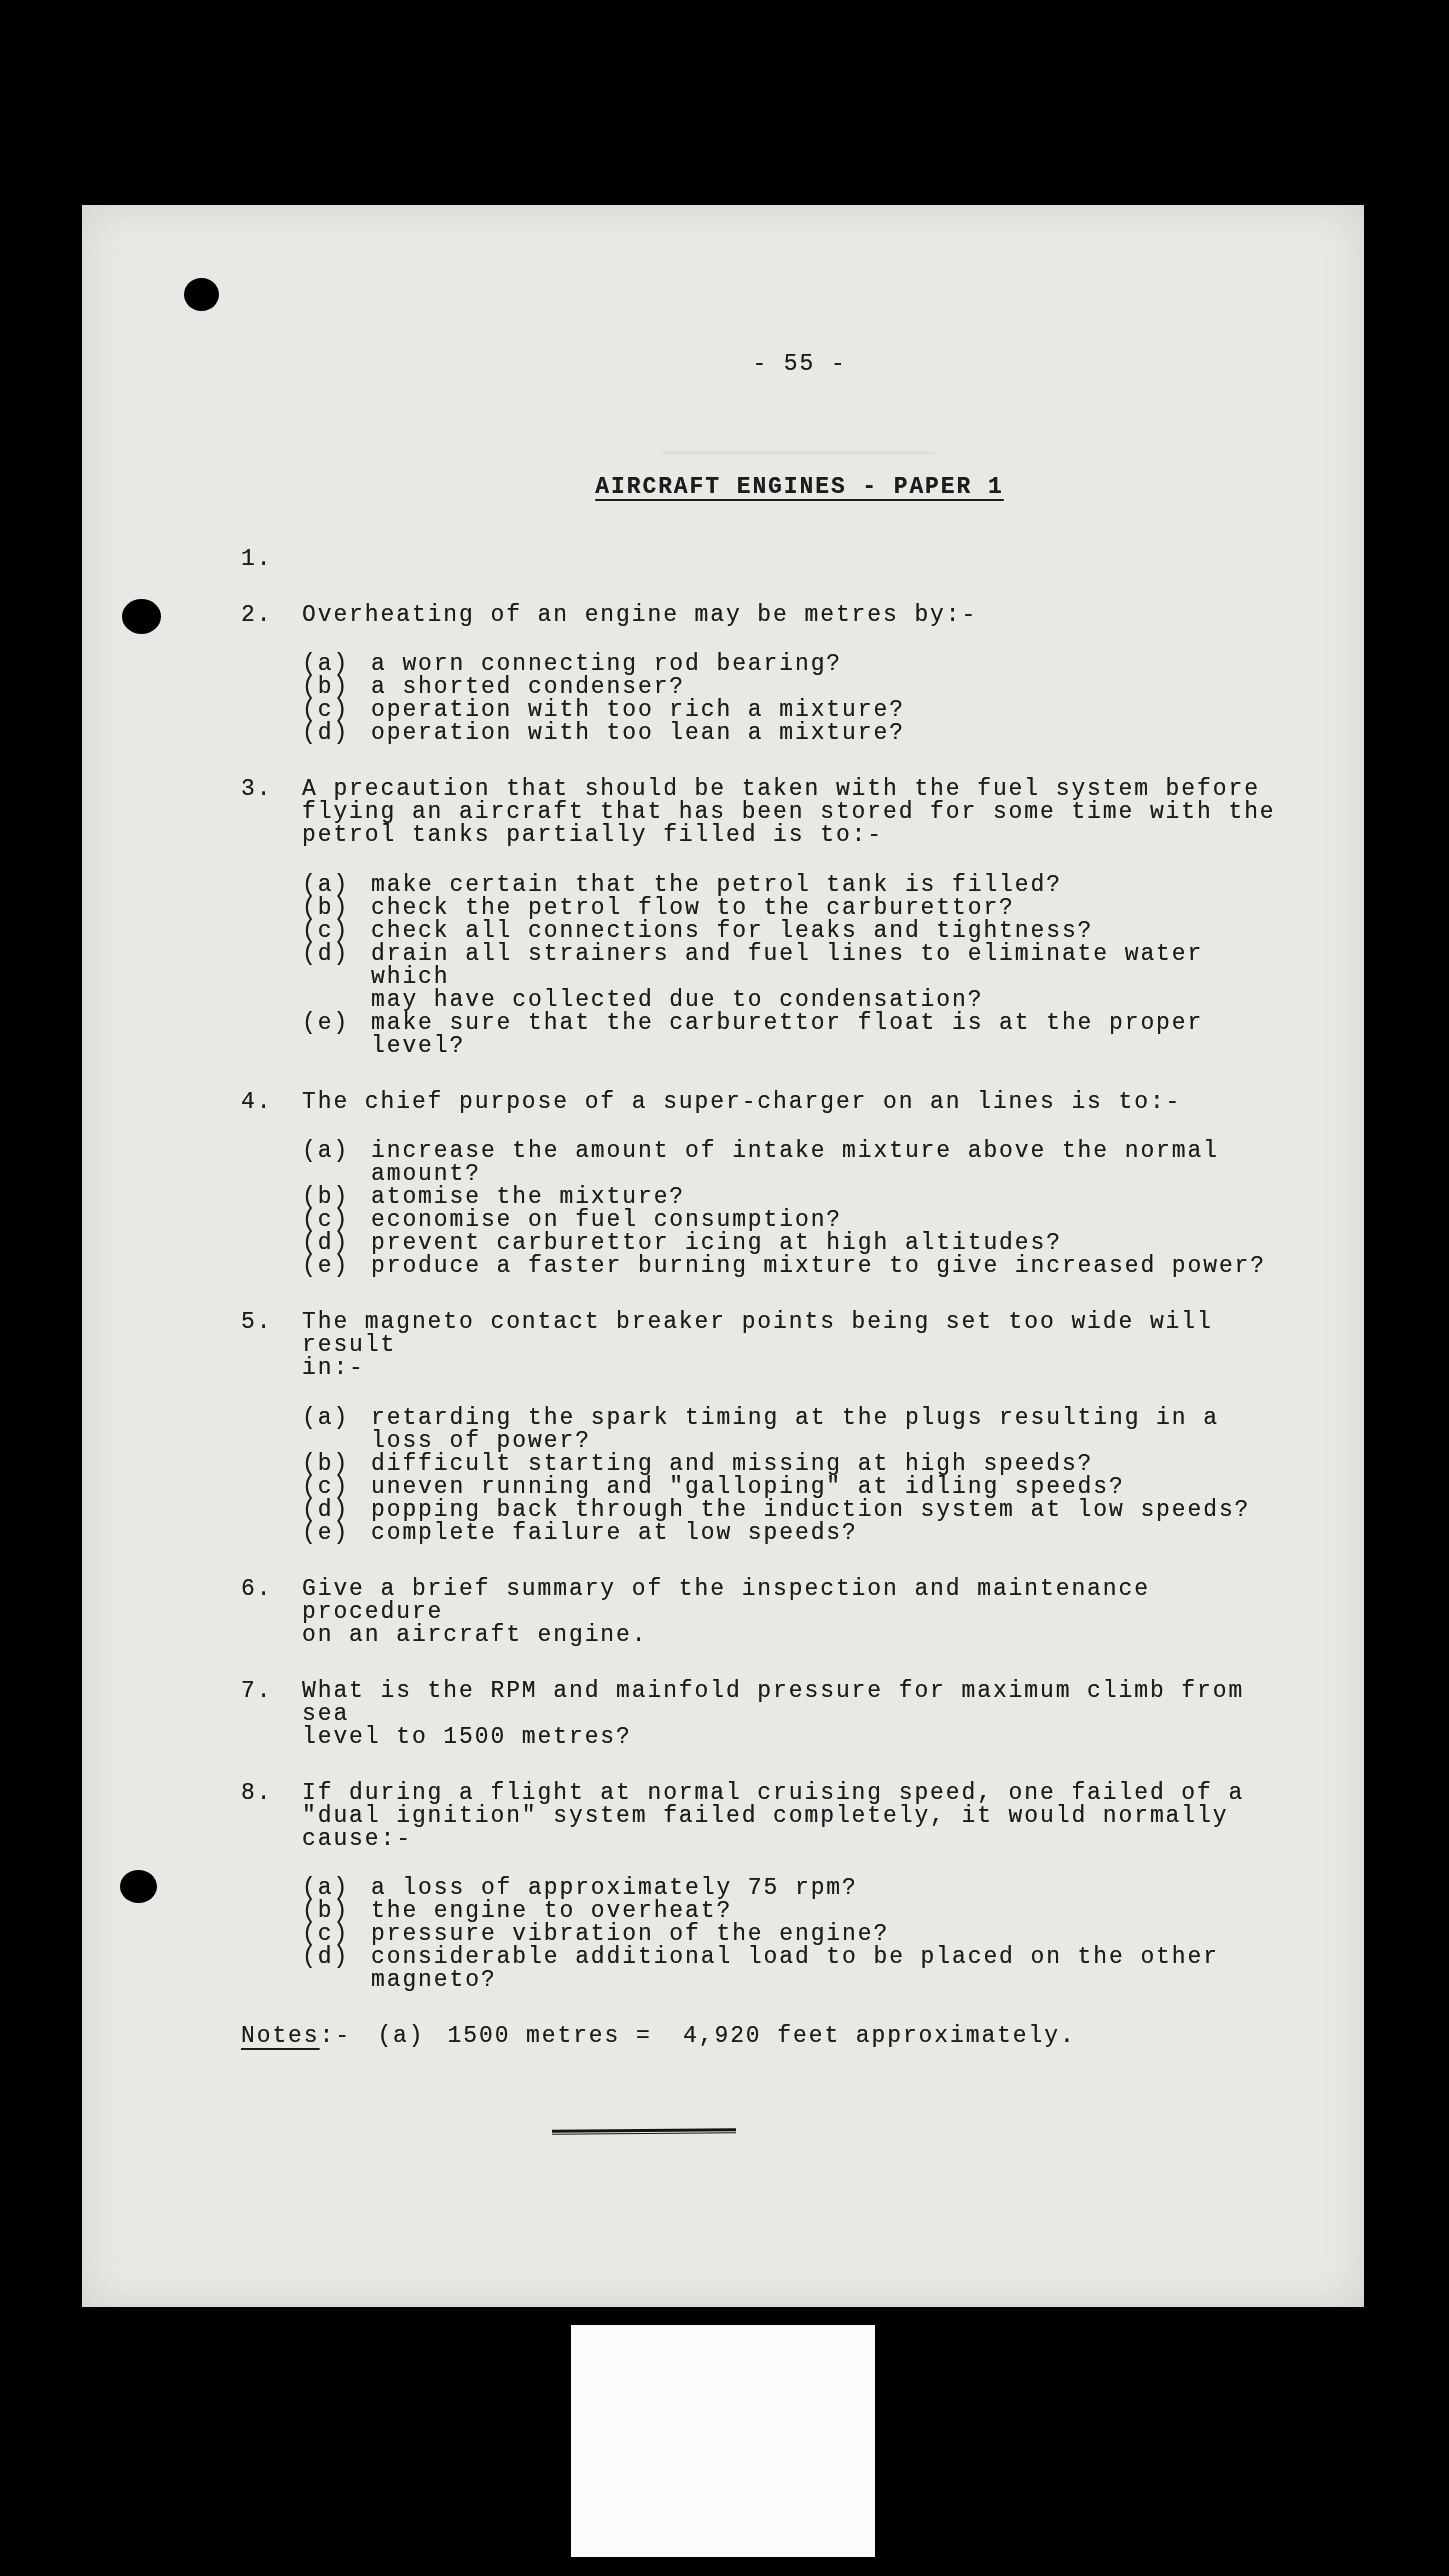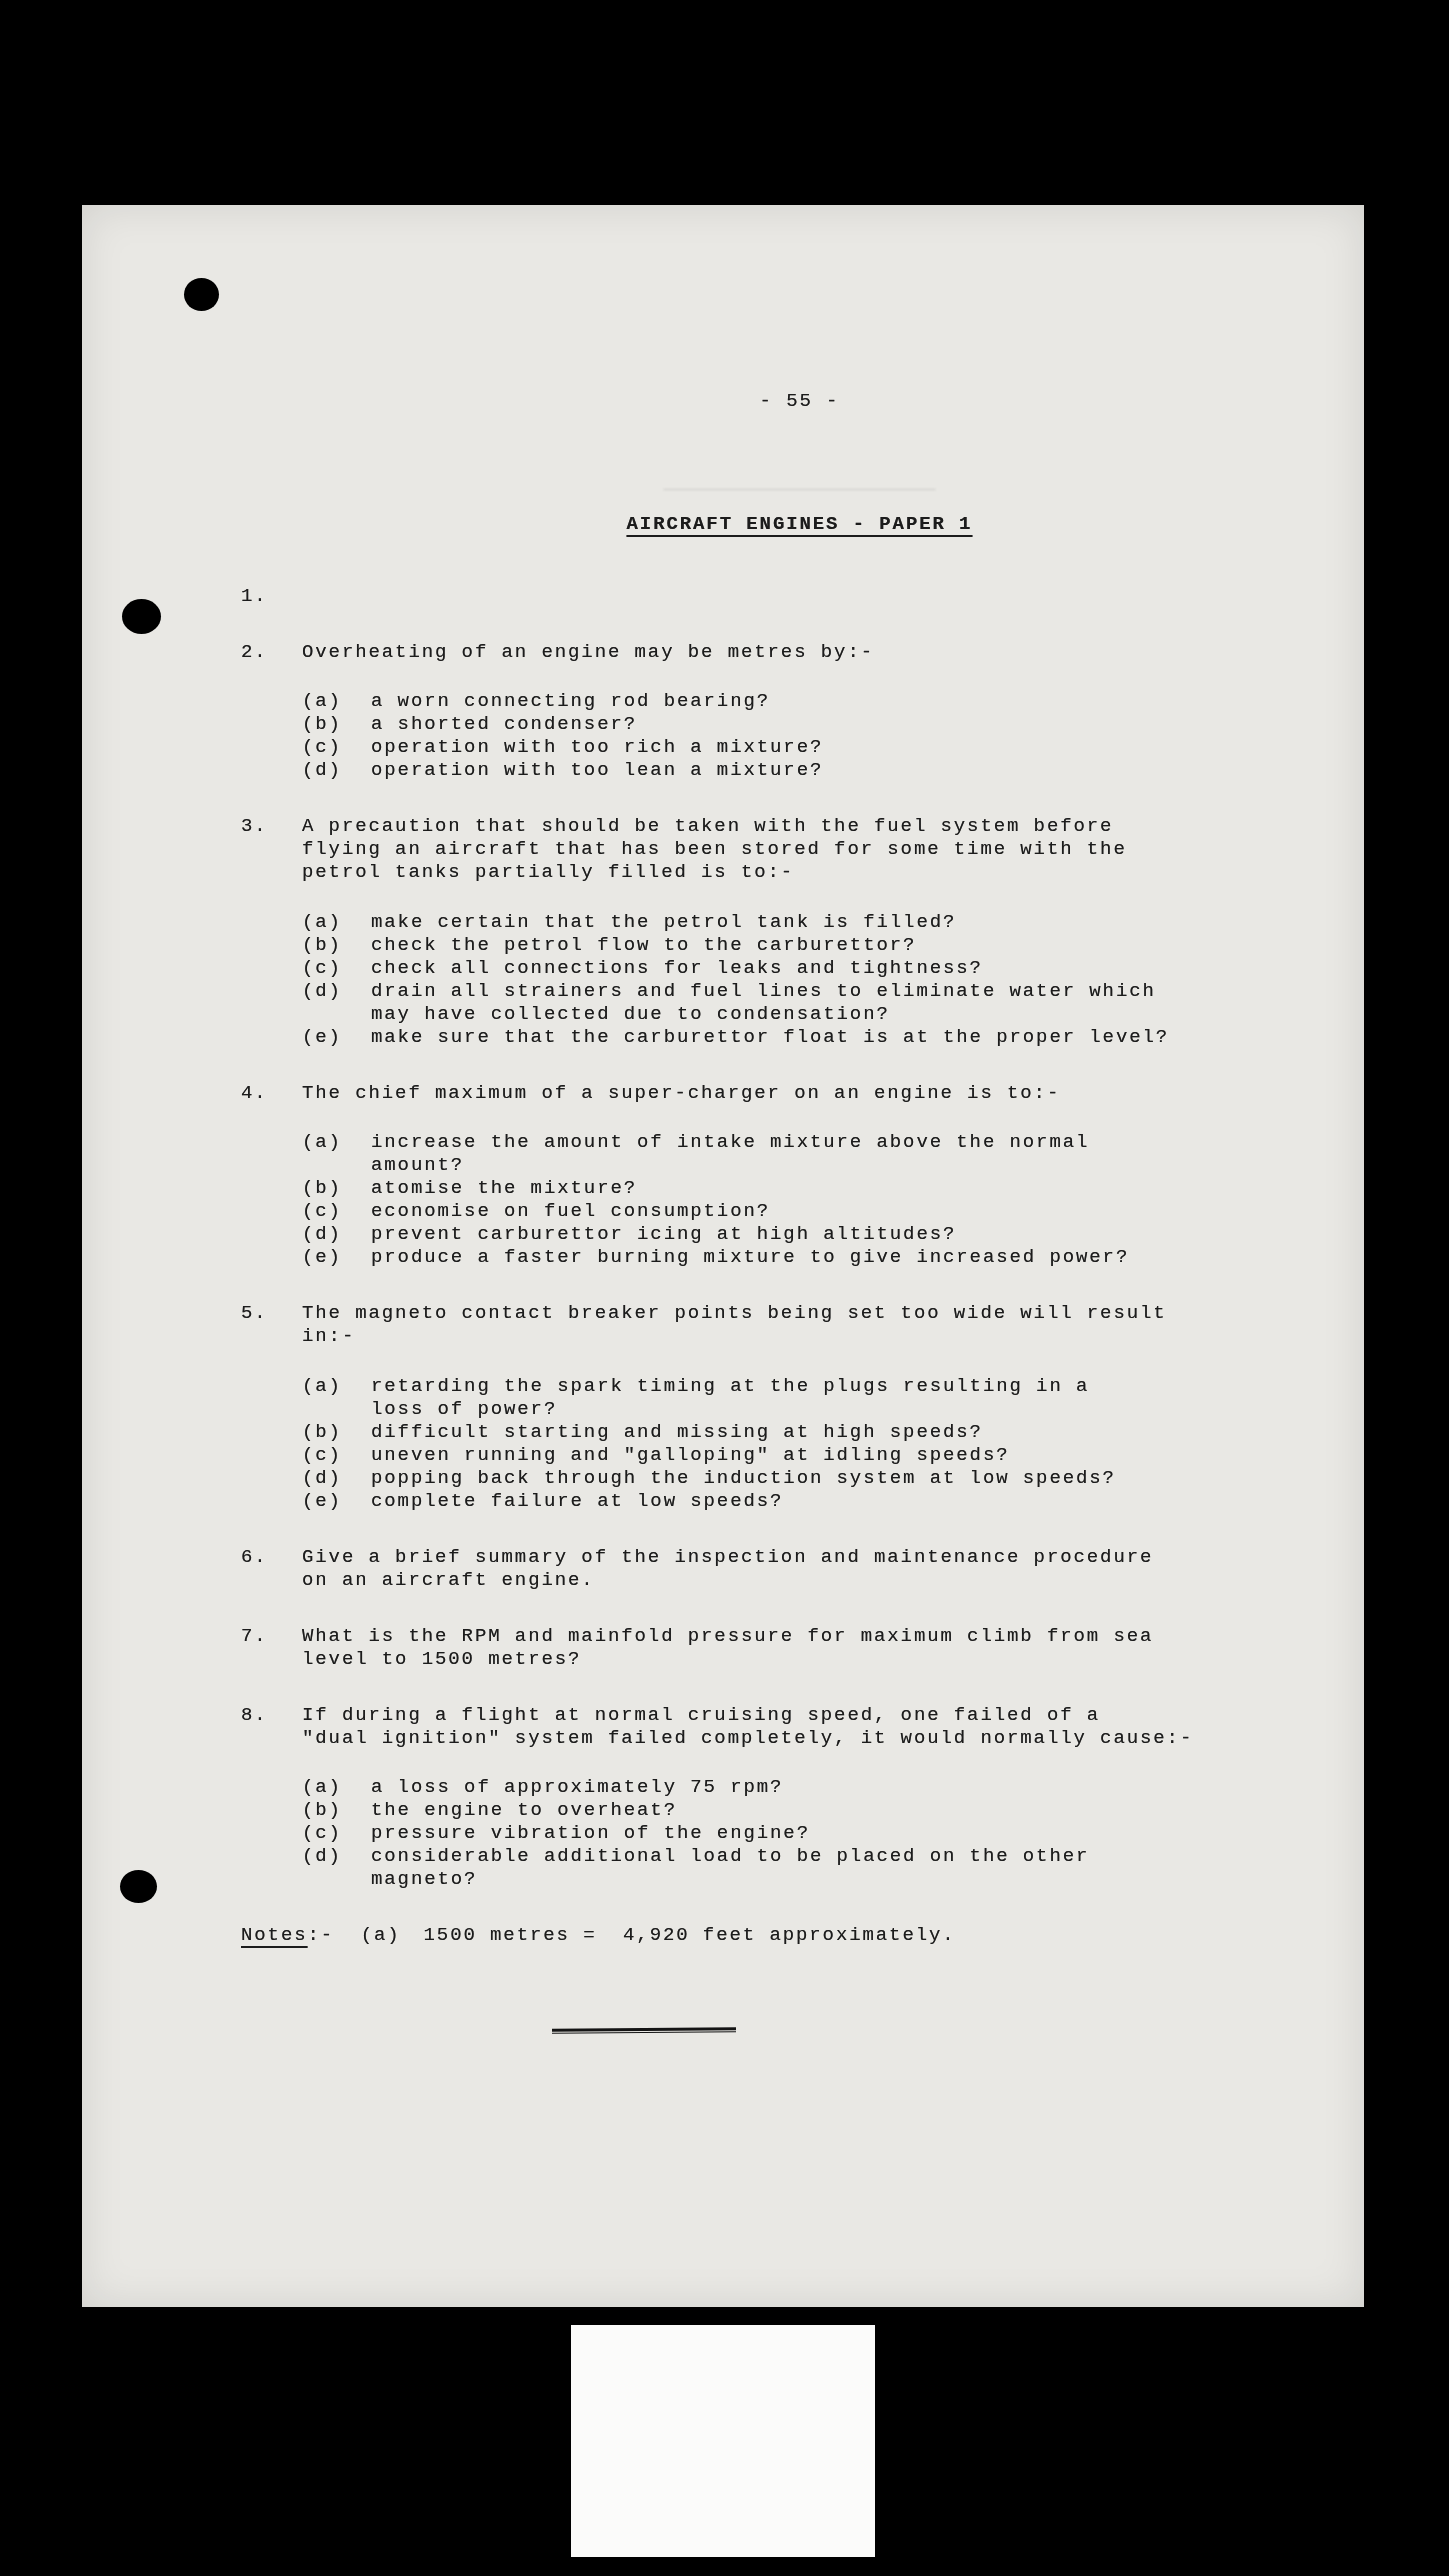--- a/index.html
+++ b/index.html
@@ -6,21 +6,21 @@
   html,body { background:#000; }
   body {
     width:1450px; height:2576px; position:relative; overflow:hidden;
     font-family:"Liberation Mono","DejaVu Sans Mono",monospace;
   }
   .page {
     position:absolute; left:82px; top:205px; width:1282px; height:2102px;
     background:#e9e8e4; color:#1c1c1c;
     box-shadow: inset 0 0 44px rgba(0,0,0,0.10);
   }
-  .content { padding:148px 88px 0 159px; font-size:19px; line-height:23px; letter-spacing:1.9px; text-shadow:0 0 0.4px rgba(0,0,0,0.55);margin-top:37px; }
+  .content { padding:148px 88px 0 159px; font-size:23px; line-height:23px; letter-spacing:1.9px; text-shadow:0 0 0.4px rgba(0,0,0,0.55); }
   .center-block { text-align:center; padding-left:82px; }
   .page-number { margin-bottom:68px; }
   .doc-title { font-weight:bold; margin-bottom:15px; }
   .u { text-decoration:underline; text-decoration-thickness:1.9px; text-underline-offset:5.7px; }
   .smudge {
     height:8.8px; width:271px; margin:0 auto 23px;
     border-bottom:1.9px dotted rgba(110,110,110,0.5);
     filter: blur(0.8px);
   }
   .doc-subtitle { font-weight:bold; margin-bottom:49px; }
@@ -116,21 +116,21 @@
         <div class="option">
           <span class="opt-label">(e)</span>
           <span class="opt-text">make sure that the carburettor float is at the proper level?</span>
         </div>
       </div>
     </div>
 
     <div class="question">
       <div class="q-row">
         <span class="q-num">4.</span>
-        <span class="q-text">The chief maximum of a super-charger on an engine is to:-</span>
+        <span class="q-text">The chief purpose of a super-charger on an lines is to:-</span>
       </div>
       <div class="options">
         <div class="option">
           <span class="opt-label">(a)</span>
           <span class="opt-text">increase the amount of intake mixture above the normal
 amount?</span>
         </div>
         <div class="option">
           <span class="opt-label">(b)</span>
           <span class="opt-text">atomise the mixture?</span>

